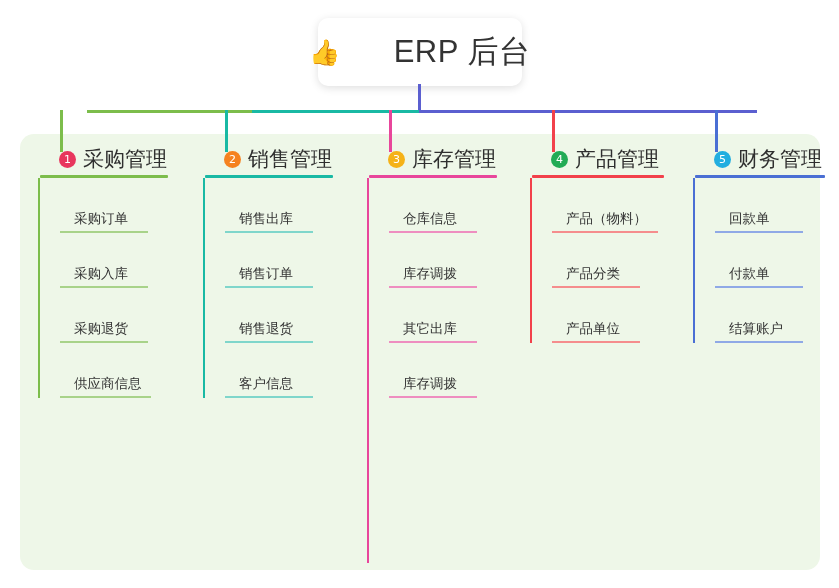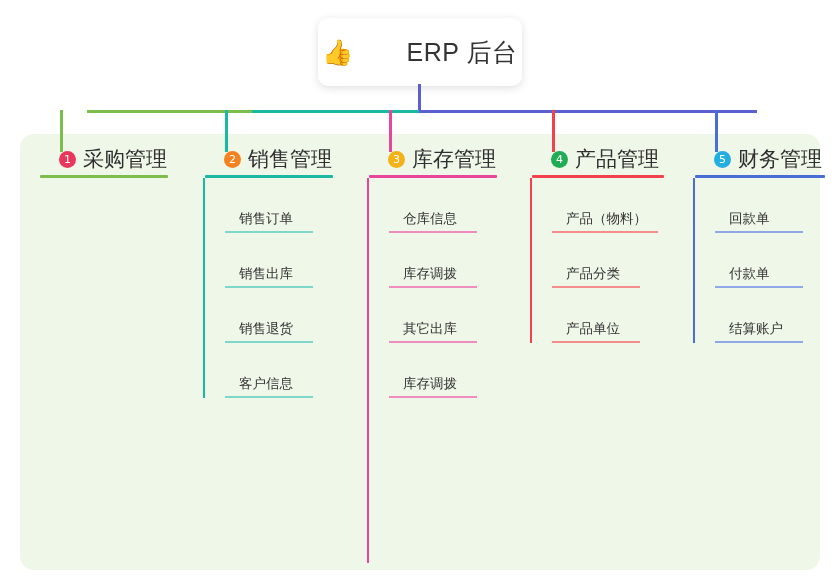--- a/index.html
+++ b/index.html
@@ -33,21 +33,21 @@
     justify-content: center;
     gap: 9px;
     box-sizing: border-box;
   }
   .root-emoji {
     font-size: 25px;
     line-height: 1;
     display: inline-block;
   }
   .root-title {
-    font-size: 25px;
+    font-size: 31px;
     color: #333333;
     letter-spacing: 0.5px;
     white-space: nowrap;
     margin-left: 44px;
   }
 
   
   .board {
     position: absolute;
     left: 20px;
@@ -155,35 +155,54 @@
       <div class="conn" style="left: 715px; top: 110px; width: 3px; height: 42px; background: rgb(74, 111, 212);"></div>
     </div>
 
   <div id="columns">
       <div class="column" style="left: 38px; width: 148px;">
         <div class="col-head">
           <span class="badge" style="background: rgb(232, 54, 93);">1</span>
           <span class="col-title">采购管理</span>
         </div>
         <div class="col-underline" style="background: rgb(124, 189, 75); width: 128px; margin-left: 2px;"></div>
+        <div class="leaf-wrap">
+          <div class="spine" style="background: rgb(124, 189, 75); height: 220px; left: 0px;"></div>
+          <div class="leaf">
+            <span class="leaf-label">采购订单</span>
+            <div class="leaf-underline" style="background: rgb(168, 211, 137); width: 88px;"></div>
+          </div>
+          <div class="leaf">
+            <span class="leaf-label">采购入库</span>
+            <div class="leaf-underline" style="background: rgb(168, 211, 137); width: 88px;"></div>
+          </div>
+          <div class="leaf">
+            <span class="leaf-label">采购退货</span>
+            <div class="leaf-underline" style="background: rgb(168, 211, 137); width: 88px;"></div>
+          </div>
+          <div class="leaf">
+            <span class="leaf-label">供应商信息</span>
+            <div class="leaf-underline" style="background: rgb(168, 211, 137); width: 91px;"></div>
+          </div>
+        </div>
       </div>
       <div class="column" style="left: 203px; width: 148px;">
         <div class="col-head">
           <span class="badge" style="background: rgb(245, 130, 32);">2</span>
           <span class="col-title">销售管理</span>
         </div>
         <div class="col-underline" style="background: rgb(25, 185, 164); width: 128px; margin-left: 2px;"></div>
         <div class="leaf-wrap">
           <div class="spine" style="background: rgb(25, 185, 164); height: 220px; left: 0px;"></div>
           <div class="leaf">
+            <span class="leaf-label">销售出库</span>
+            <div class="leaf-underline" style="background: rgb(127, 214, 203); width: 88px;"></div>
+          </div>
+          <div class="leaf">
             <span class="leaf-label">销售订单</span>
-            <div class="leaf-underline" style="background: rgb(127, 214, 203); width: 88px;"></div>
-          </div>
-          <div class="leaf">
-            <span class="leaf-label">销售出库</span>
             <div class="leaf-underline" style="background: rgb(127, 214, 203); width: 88px;"></div>
           </div>
           <div class="leaf">
             <span class="leaf-label">销售退货</span>
             <div class="leaf-underline" style="background: rgb(127, 214, 203); width: 88px;"></div>
           </div>
           <div class="leaf">
             <span class="leaf-label">客户信息</span>
             <div class="leaf-underline" style="background: rgb(127, 214, 203); width: 88px;"></div>
           </div>

